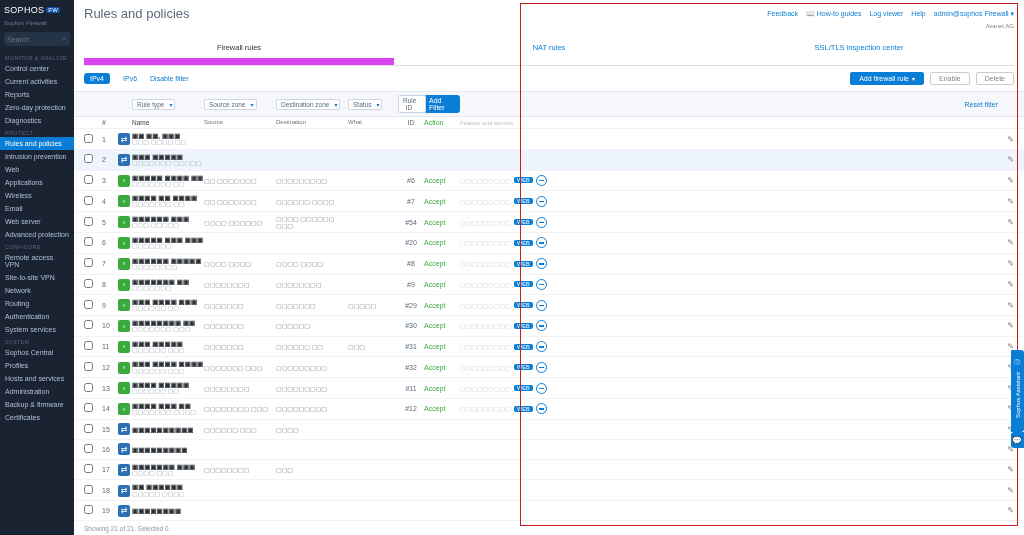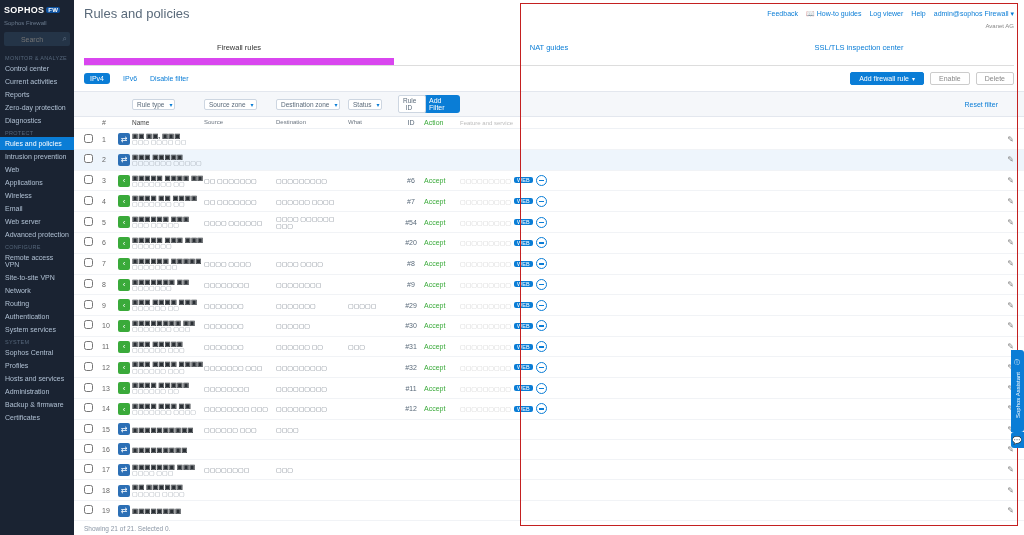--- a/index.html
+++ b/index.html
@@ -1,23 +1,23 @@
 <!DOCTYPE html>
 <html><head>
 <meta charset="utf-8">
 <style>
   * { box-sizing: border-box; margin: 0; padding: 0; }
   body { font-family: Arial, sans-serif; font-size: 10px; color: #333; background:#fff; width:1024px; }
   .app { display:flex; height:535px; }
   .sidebar { width:74px; min-width:74px; background:#1a2332; color:#8a99aa; display:flex; flex-direction:column; overflow:hidden;}
-  .logo { color:#fff; font-weight:bold; font-size:9px; padding:5px 4px; letter-spacing:0.3px; display:flex; align-items:center; gap:2px;}
+  .logo { color:#fff; font-weight:normal; font-size:9px; padding:5px 4px; letter-spacing:0.3px; display:flex; align-items:center; gap:2px;}
   .logo-badge { background:#0e52a0; color:#fff; border-radius:2px; padding:0 2px; font-size:6px;}
   .subtitle { font-size:6px; color:#6a7a8d; padding:0 4px 4px;}
   .search { margin:2px 4px 6px; background:#243447; border-radius:2px; height:14px; display:flex; align-items:center; padding:0 3px;}
-  .search input { background:transparent; border:none; color:#aaa; font-size:7px; width:50px; outline:none;text-align:center;}
+  .search input { background:transparent; border:none; color:#aaa; font-size:7px; width:50px; outline:none;}
   .search .icon { color:#6a7a8d; font-size:8px; margin-left:auto;}
   .nav-section { font-size:5.5px; color:#55667a; text-transform:uppercase; padding:3px 5px 1px; letter-spacing:0.3px;}
   .nav-item { font-size:7px; padding:3px 5px; cursor:pointer; color:#b0c0d3;}
   .nav-item.active { background:#0a7dd6; color:#fff; }
   .main { flex:1; display:flex; flex-direction:column; background:#fff; min-width:0;}
   .topbar { display:flex; align-items:center; padding:6px 10px 2px; }
   .page-title { font-size:13px; color:#5a6a7a; }
   .top-links { margin-left:auto; display:flex; gap:8px; font-size:7px; color:#0a7dd6; align-items:center;}
   .top-links span { cursor:pointer; }
   .sub-right { text-align:right; font-size:6px; color:#888; padding:0 10px 4px;}
@@ -130,21 +130,21 @@
           <span>📖 How-to guides</span>
           <span>Log viewer</span>
           <span>Help</span>
           <span>admin@sophos Firewall ▾</span>
         </div>
     </div>
     <div class="sub-right">Avanet AG</div>
 
     <div class="tabs" id="tabs">
         <div class="tab active">Firewall rules</div>
-        <div class="tab">NAT guides</div>
+        <div class="tab">NAT rules</div>
         <div class="tab">SSL/TLS inspection center</div>
       </div>
 
     <div class="filter-row">
       <span class="pill">IPv4</span>
       <span class="pill outline">IPv6</span>
       <span class="link">Disable filter</span>
       <div class="filter-right">
         <span class="btn primary">
           <span>Add firewall rule</span><span class="caret">▾</span>

